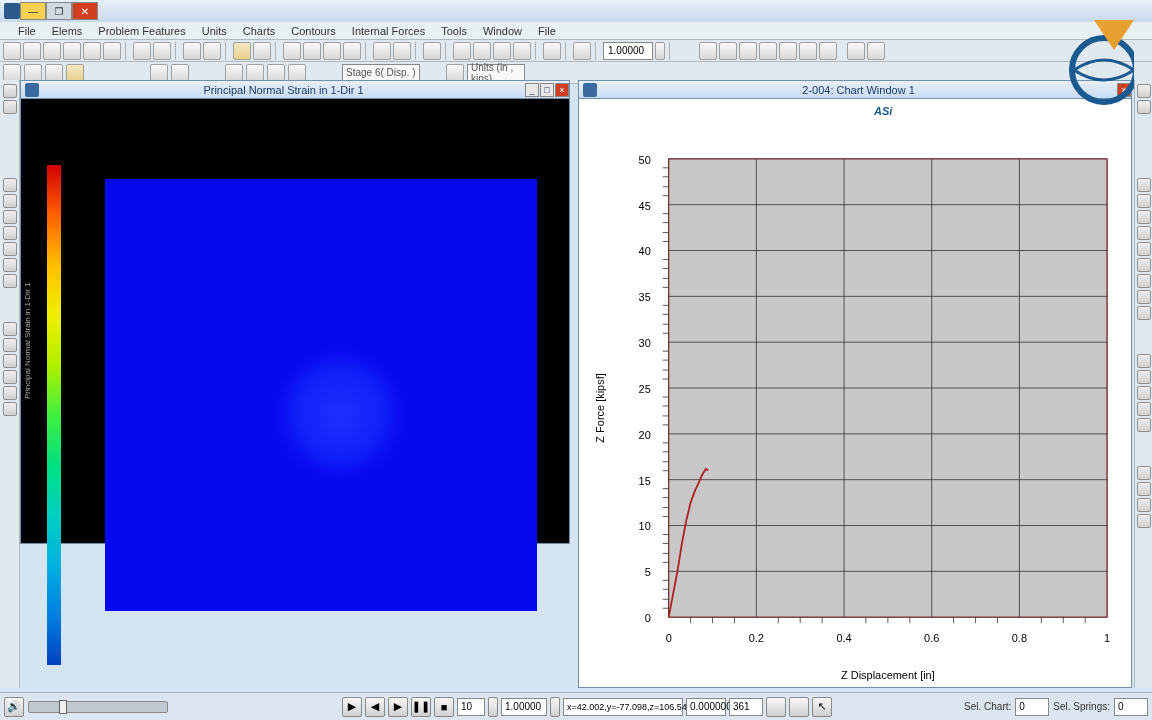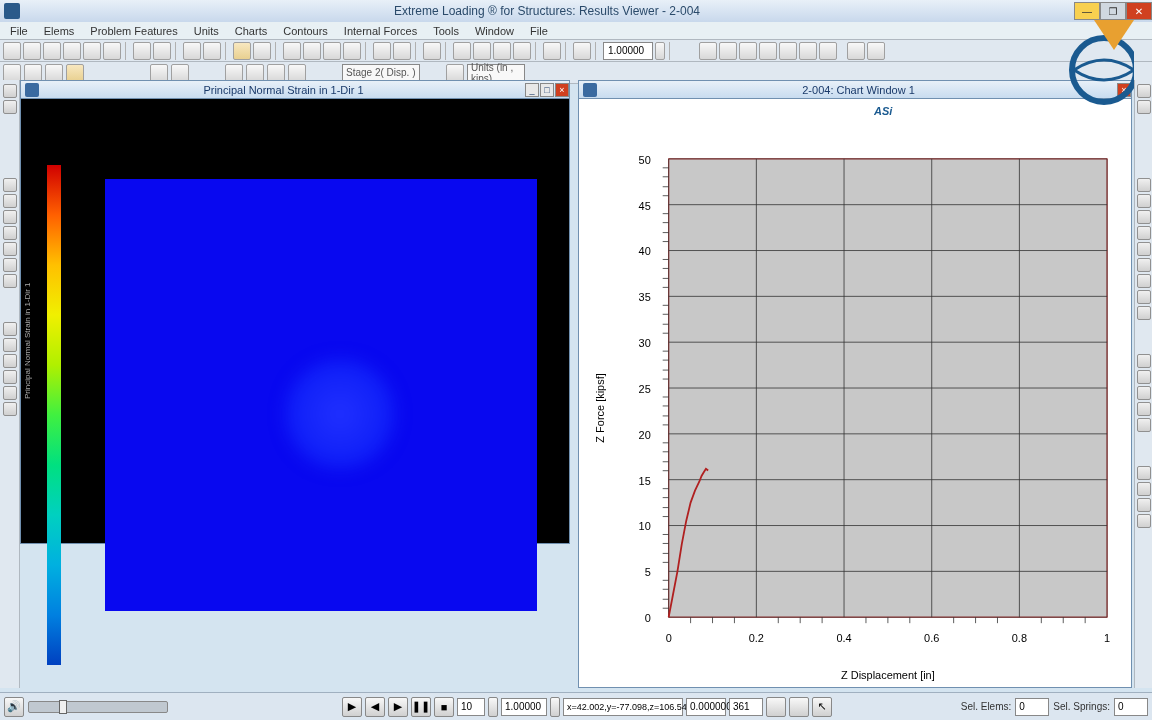--- a/index.html
+++ b/index.html
@@ -4,21 +4,21 @@
 <style>
 *{margin:0;padding:0;box-sizing:border-box;font-family:Tahoma,Arial,sans-serif;font-size:11px;}
 body{width:1152px;height:720px;background:#d4e4f0;overflow:hidden;position:relative;}
 .titlebar{height:22px;background:linear-gradient(#e8f0f8,#c8d8ec);display:flex;align-items:center;position:relative;}
 .titlebar-icon{width:16px;height:16px;margin-left:4px;background:#2a5a8a;border-radius:2px;}
 .titlebar-text{flex:1;text-align:center;color:#2a4a6a;font-size:12px;}
 .titlebar-btns{display:flex;gap:0;}
 .titlebar-btn{width:26px;height:18px;background:#d0d8e0;border:1px solid #888;display:flex;align-items:center;justify-content:center;font-size:10px;color:#333;}
 .titlebar-btn.close{background:#d04020;color:#fff;}
 .titlebar-btn.min{background:#f8d050;}
-.menubar{height:18px;background:#e8f0f4;display:flex;padding-left:4px;gap:4px;align-items:center;border-bottom:1px solid #b0b8c0;}
+.menubar{height:18px;background:#e8f0f4;display:flex;padding-left:12px;gap:4px;align-items:center;border-bottom:1px solid #b0b8c0;}
 .menu-item{padding:2px 6px;color:#333;cursor:default;}
 .toolbar{height:22px;background:#e0e8f0;border-bottom:1px solid #b0b8c0;display:flex;align-items:center;padding:0 3px;gap:2px;}
 .tbtn{width:18px;height:18px;background:linear-gradient(#f8f8f8,#d8d8d8);border:1px solid #a0a0a0;border-radius:2px;display:inline-block;}
 .tbtn.marked{background:linear-gradient(#f8e8c0,#e8d090);}
 .tsep{width:4px;height:18px;border-left:1px solid #b0b0b0;margin:0 2px;}
 .tinput{height:18px;border:1px solid #888;background:#fff;font-size:10px;padding:0 4px;}
 .toolbar2{height:22px;background:#e0e8f0;border-bottom:1px solid #b0b8c0;display:flex;align-items:center;padding:0 3px;gap:3px;}
 .stage-box{height:18px;width:78px;border:1px solid #888;background:#f8f8f8;font-size:10px;display:flex;align-items:center;padding:0 3px;color:#555;}
 .side-toolbar-l{position:absolute;top:80px;left:0;width:20px;bottom:32px;background:#e0e8f0;border-right:1px solid #b0b8c0;display:flex;flex-direction:column;gap:2px;padding-top:4px;align-items:center;}
 .side-toolbar-r{position:absolute;top:80px;right:0;width:18px;bottom:32px;background:#e0e8f0;border-left:1px solid #b0b8c0;display:flex;flex-direction:column;gap:2px;padding-top:4px;align-items:center;}
@@ -47,21 +47,20 @@
 .btm-label{font-size:10px;color:#333;}
 .logo{position:absolute;top:20px;right:18px;width:260px;height:120px;display:flex;align-items:center;pointer-events:none;}
 .logo svg{width:100%;height:100%;}
 .playback-section{display:flex;align-items:center;gap:3px;margin-left:170px;}
 </style>
 </head>
 <body>
 
 <div class="titlebar">
   <div class="titlebar-icon"></div>
-  <div class="titlebar-text">Extreme Loading ® for Structures: Results Viewer - 2-004</div>
   <div class="titlebar-btns">
     <div class="titlebar-btn min">—</div>
     <div class="titlebar-btn">❐</div>
     <div class="titlebar-btn close">✕</div>
   </div>
 </div>
 
 <div class="menubar">
   <span class="menu-item">File</span>
   <span class="menu-item">Elems</span>
@@ -134,21 +133,21 @@
   <span class="tbtn marked"></span>
   <span style="width:60px"></span>
   <span class="tbtn"></span>
   <span class="tbtn"></span>
   <span style="width:30px"></span>
   <span class="tbtn"></span>
   <span class="tbtn"></span>
   <span class="tbtn"></span>
   <span class="tbtn"></span>
   <span style="width:30px"></span>
-  <div class="stage-box">Stage 2( Disp. )</div>
+  <div class="stage-box">Stage 6( Disp. )</div>
   <span style="width:20px"></span>
   <span class="tbtn"></span>
   <div class="stage-box" style="width:58px">Units (in , kips)</div>
 </div>
 
 <div class="side-toolbar-l">
   <span class="sbtn"></span>
   <span class="sbtn"></span>
   <div style="height:60px"></div>
   <span class="sbtn"></span>
@@ -363,17 +362,17 @@
     <div class="btm-field" style="width:46px">1.00000</div>
     <div class="play-btn" style="width:10px"></div>
     <div class="btm-field" style="width:120px;font-size:9px">x=42.002,y=-77.098,z=106.544</div>
     <div class="btm-field" style="width:40px">0.000000</div>
     <div class="btm-field" style="width:34px">361</div>
     <div class="play-btn"></div>
     <div class="play-btn"></div>
     <div class="play-btn">↖</div>
   </div>
   <div style="flex:1"></div>
-  <span class="btm-label">Sel. Elems:</span>
+  <span class="btm-label">Sel. Chart:</span>
   <div class="btm-field" style="width:34px">0</div>
   <span class="btm-label">Sel. Springs:</span>
   <div class="btm-field" style="width:34px">0</div>
 </div>
 
 </body></html>

